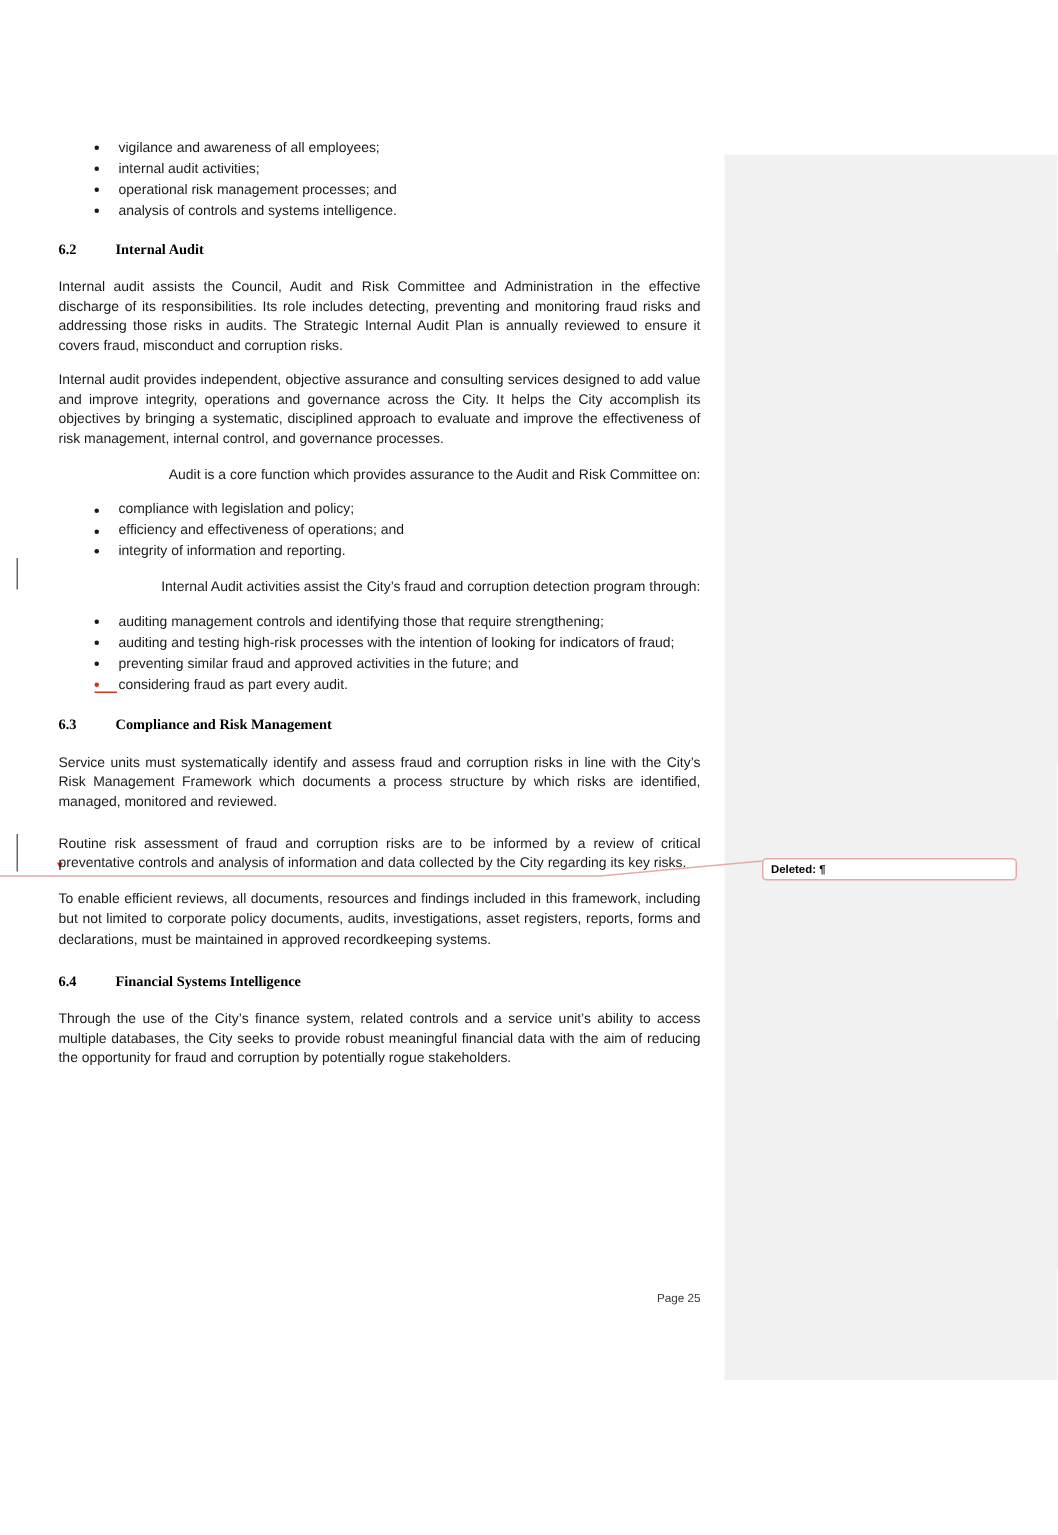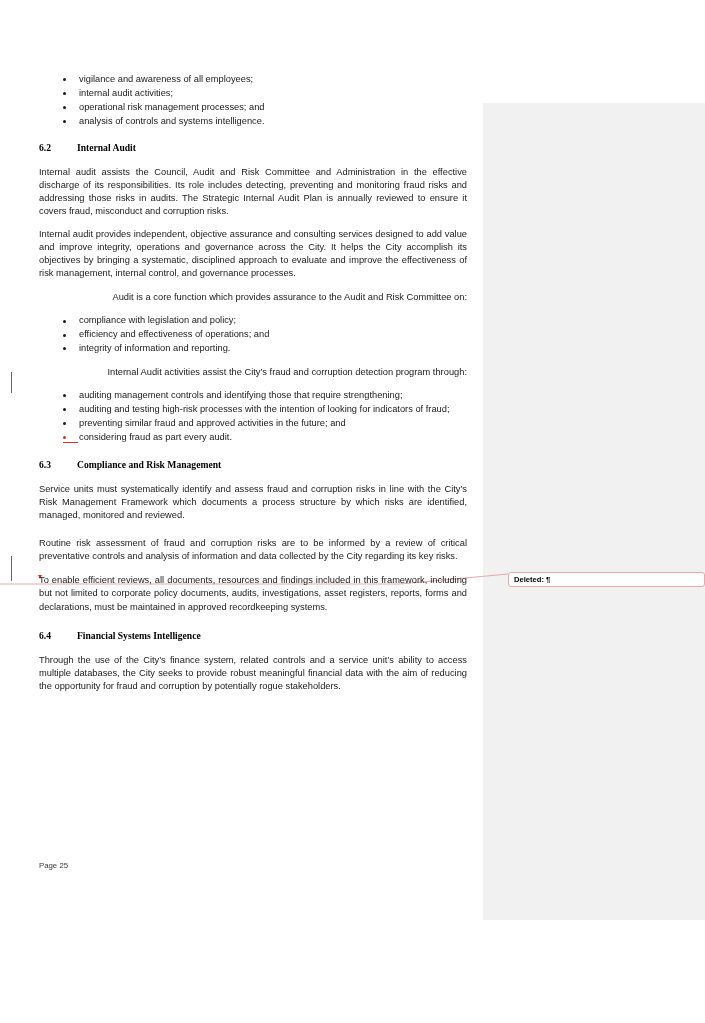--- a/index.html
+++ b/index.html
@@ -136,21 +136,21 @@
     left: 0px;
     top: 572px;
     width: 512px;
     height: 14px;
     pointer-events: none;
   }
   #deleted-balloon {
     position: absolute;
     left: 508px;
     top: 572px;
-    width: 197px;
+    width: 170px;
     height: 15px;
     box-sizing: border-box;
     border: 1px solid #e8a9a9;
     border-radius: 3px;
     background: #ffffff;
     font-size: 7.6px;
     font-weight: bold;
     line-height: 13px;
     padding: 0 0 0 5px;
     color: #000000;
@@ -158,21 +158,21 @@
     overflow: hidden;
   }
   #deleted-balloon .pilcrow { font-weight: bold; }
 
   
   #page-footer {
     position: absolute;
     left: 39px;
     top: 861px;
     width: 428px;
-    text-align: left;
+    text-align: right;
     font-size: 7.8px;
     color: #3a3a3a;
   }
 </style>
 </head>
 <body>
 
 <div id="page-sheet">
 
   <div id="markup-gutter"></div>
@@ -186,21 +186,21 @@
     <path d="M0 12 L400 12 L508 2" fill="none" stroke="#e8a9a9" stroke-width="1"></path>
   </svg>
 
   <div id="deleted-balloon">
     <span>Deleted:</span>
     <span class="pilcrow">¶</span>
   </div>
 
   <div id="text-column">
 
-    <ul class="bullets" style="margin-top:73px;">
+    <ul class="bullets" style="margin-top:92px;">
       <li>
         <span class="dot"></span>
         <span>vigilance and awareness of all employees;</span>
       </li>
       <li>
         <span class="dot"></span>
         <span>internal audit activities;</span>
       </li>
       <li>
         <span class="dot"></span>

